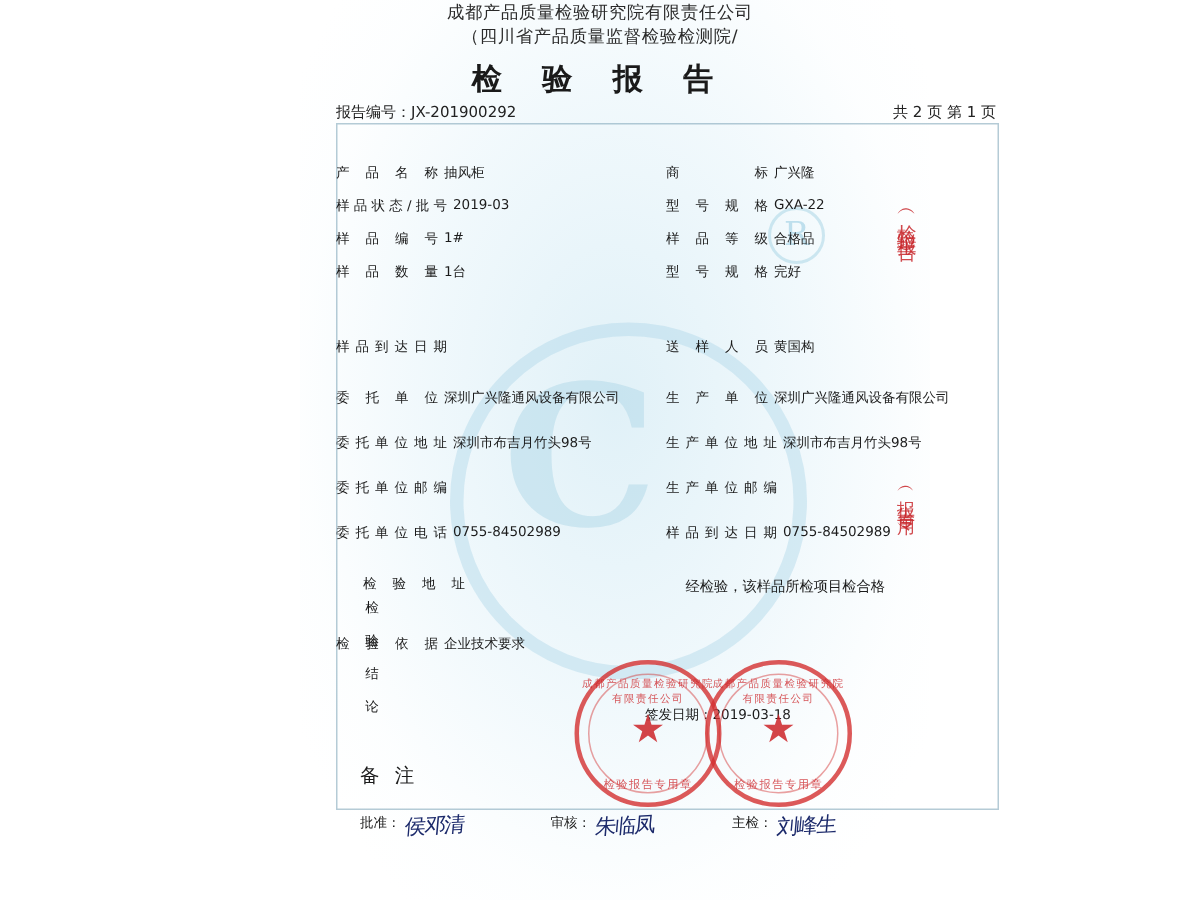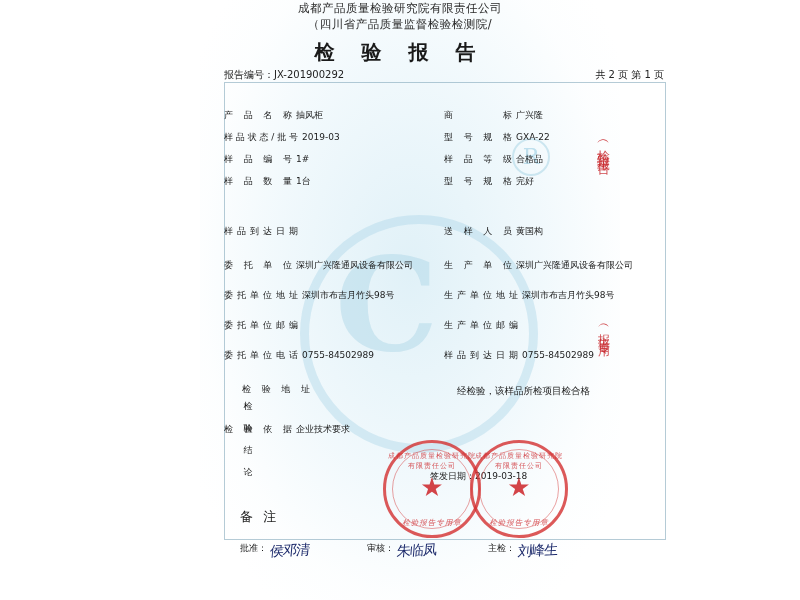--- a/index.html
+++ b/index.html
@@ -247,21 +247,20 @@
     opacity: 0.9;
   }
   .stamp .ring-text-bottom {
     position: absolute;
     left: 0;
     bottom: 7px;
     width: 100%;
     font-size: 7.5px;
     letter-spacing: 1px;
     opacity: 0.9;
-    font-style: italic;
   }
   .star {
     position: absolute;
     left: 50%;
     top: 50%;
     transform: translate(-50%,-58%);
     font-size: 26px;
     color: rgba(205,35,40,0.85);
     line-height: 1;
   }

